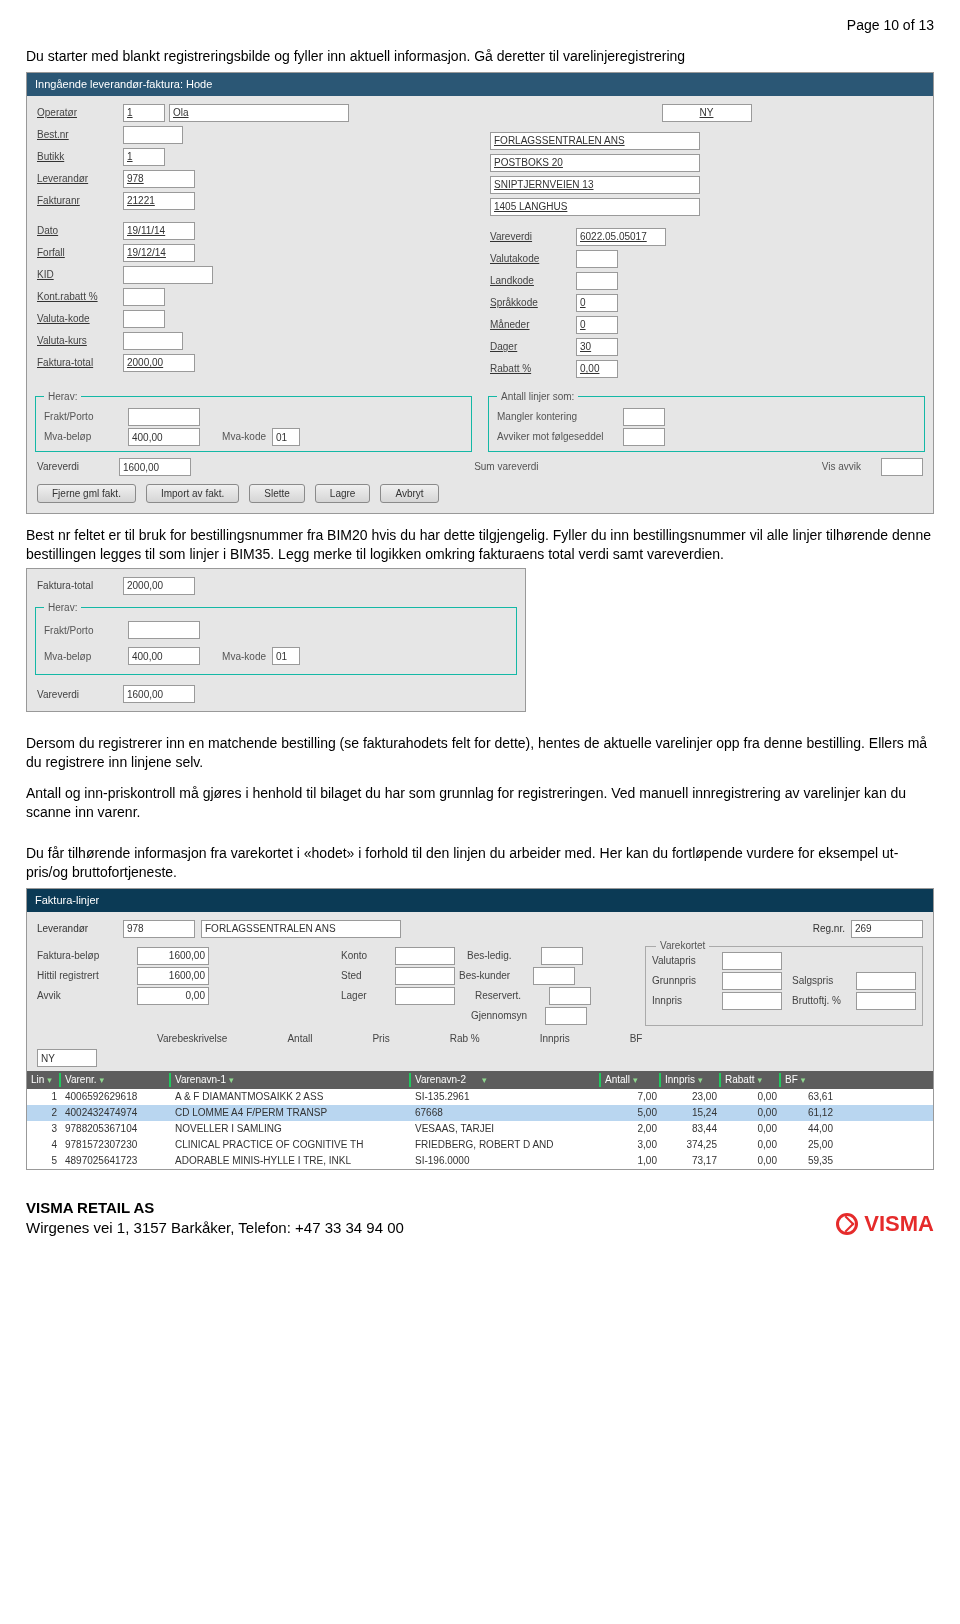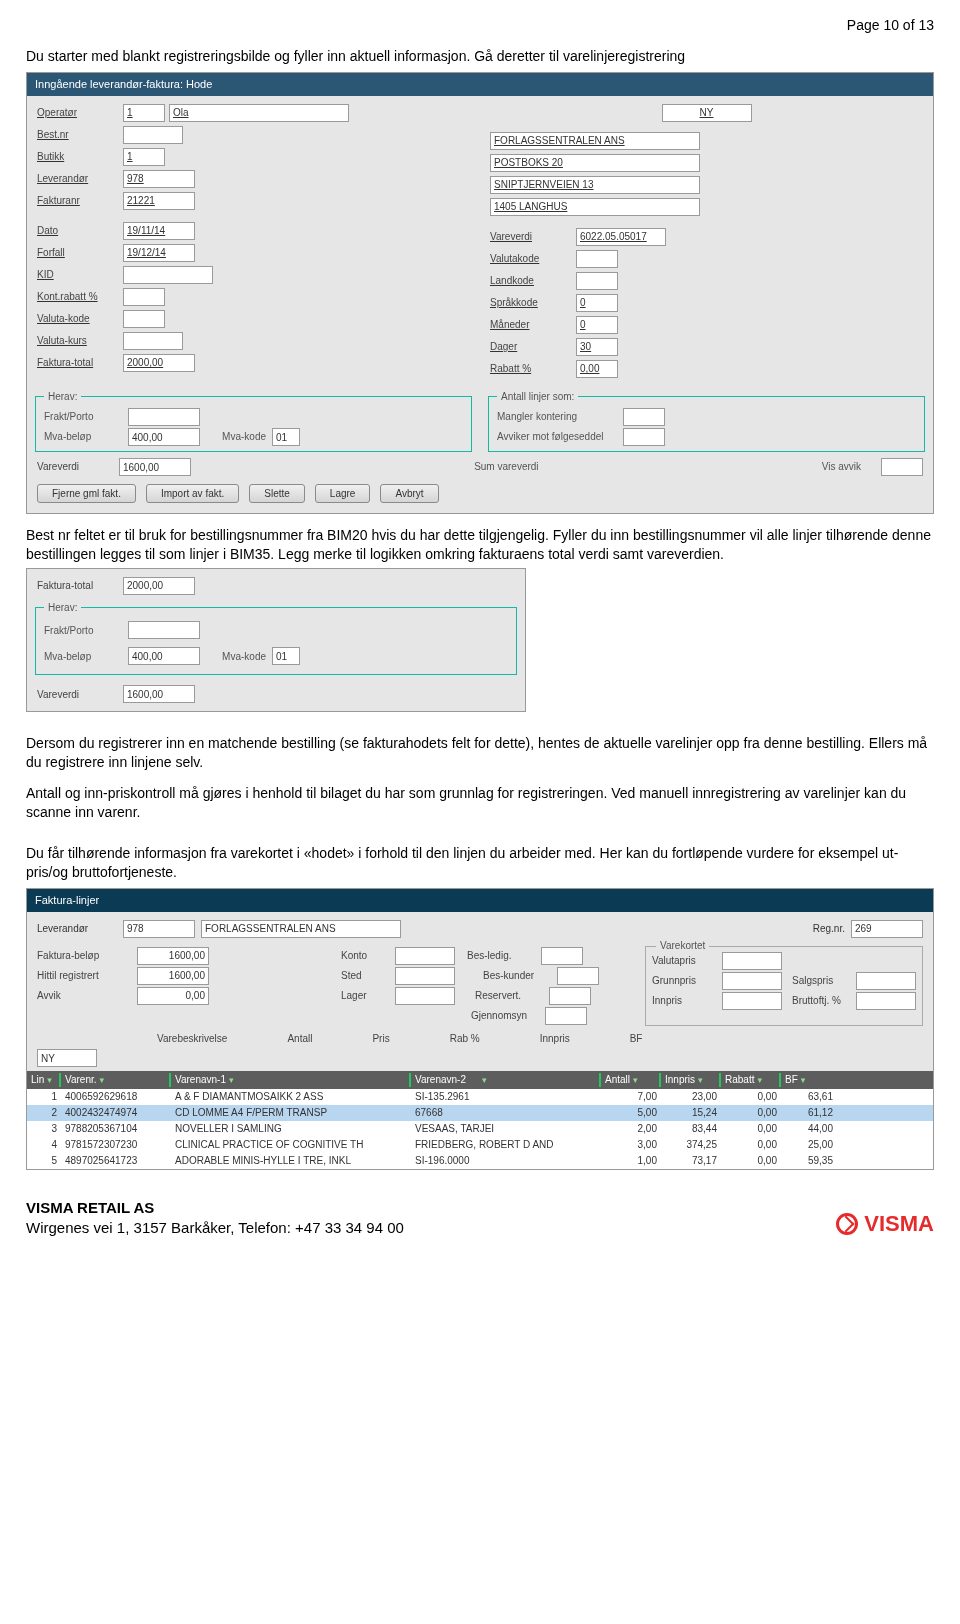--- a/index.html
+++ b/index.html
@@ -326,21 +326,21 @@
     <div class="p3-mid">
       <div class="p3-row">
           <span class="p3-lbl" style="width:50px">Konto</span>
           <input class="fld w60" style="">
         <span class="p3-lbl" style="width:70px;margin-left:8px">Bes-ledig.</span>
           <input class="fld w40" style="">
         </div>
       <div class="p3-row">
           <span class="p3-lbl" style="width:50px">Sted</span>
           <input class="fld w60" style="">
-        <span class="p3-lbl" style="width:70px;margin-left:24px">Bes-kunder</span>
+        <span class="p3-lbl" style="width:70px;margin-left:0">Bes-kunder</span>
           <input class="fld w40" style="">
         </div>
       <div class="p3-row">
           <span class="p3-lbl" style="width:50px">Lager</span>
           <input class="fld w60" style="">
         <span class="p3-lbl" style="width:70px;margin-left:16px">Reservert.</span>
           <input class="fld w40" style="">
         </div>
       <div class="p3-row">
           <span style="width:118px"></span>

